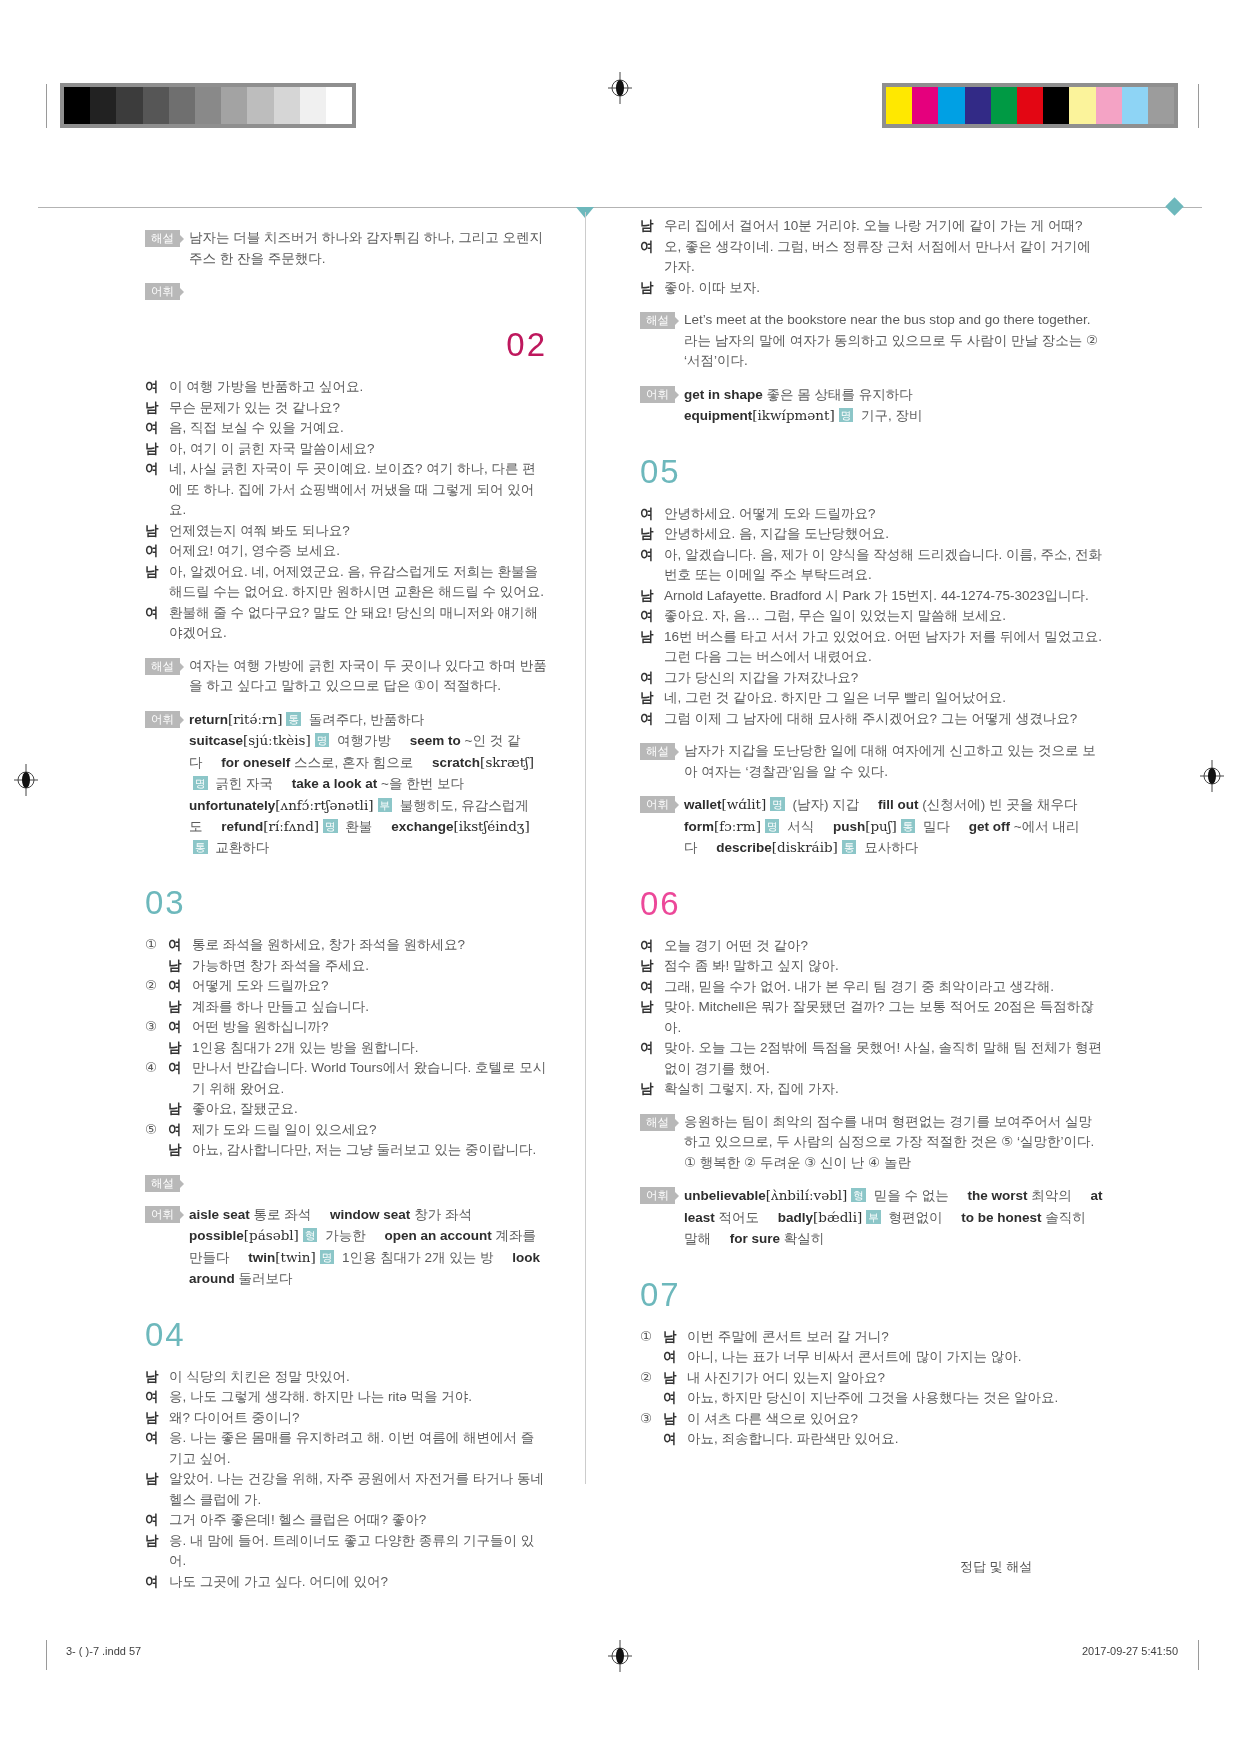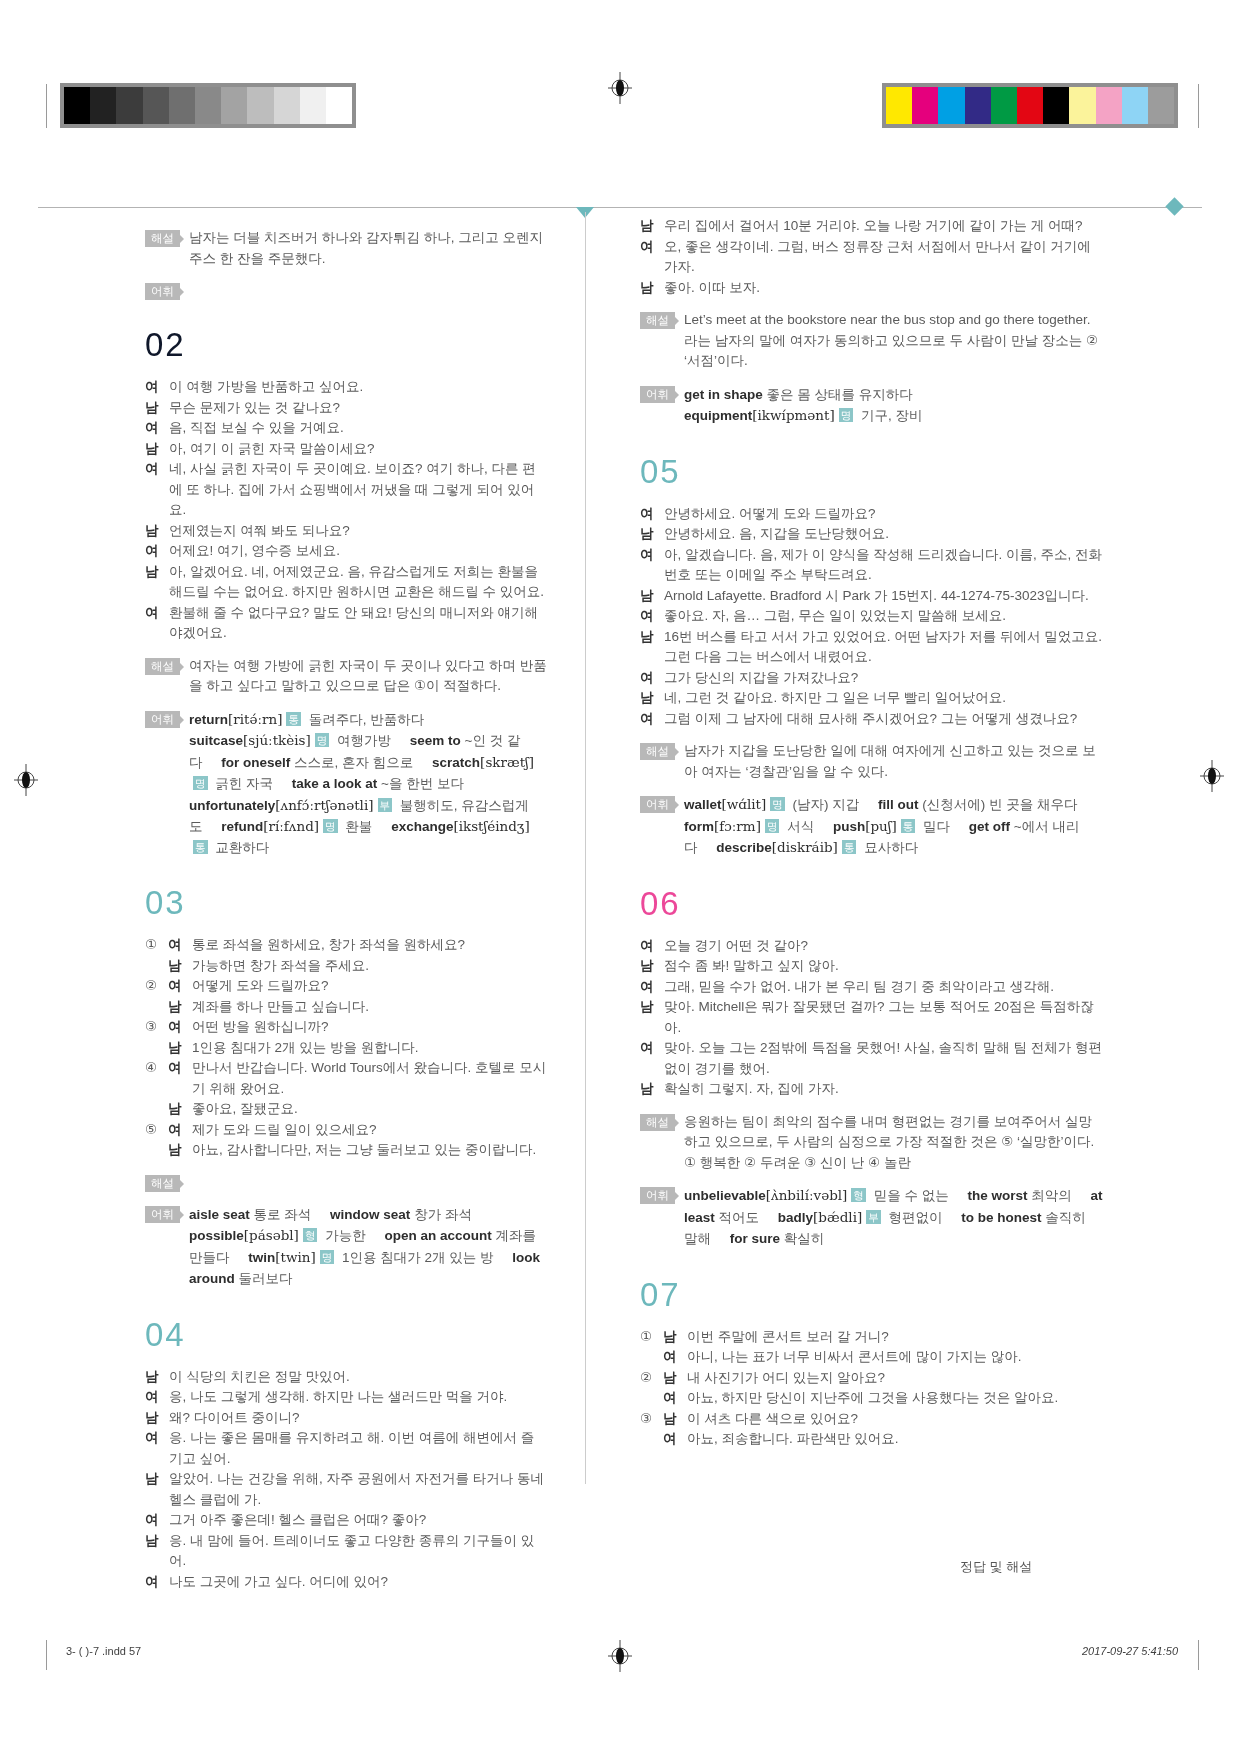--- a/index.html
+++ b/index.html
@@ -36,21 +36,21 @@
   .blk-body{flex:1;}
   .v-item{margin-right:15px;}
   .v-en{font-weight:bold;color:#2e2e2e;}
   .v-pron{font-family:"DejaVu Serif",serif;color:#2e2e2e;}
   .badge{display:inline-block;color:#ffffff;font-size:10.5px;line-height:14px;
          padding:0 2px;margin:0 4px;vertical-align:1px;}
   
   .page-label{position:absolute;left:960px;top:1558px;width:140px;font-size:13px;color:#555555;}
   .footer-line{position:absolute;left:0;top:1645px;width:1240px;font-size:11px;color:#3f3f3f;}
   .footer-left{position:absolute;left:66px;top:0;}
-  .footer-right{position:absolute;right:62px;top:0;font-style:italic;}
+  .footer-right{position:absolute;right:62px;top:0;}
 </style>
 </head>
 <body>
 
 <div class="page">
 
   <div class="crop-tick" style="left:46px;top:84px;height:44px;"></div>
   <div class="crop-tick" style="left:1198px;top:84px;height:44px;"></div>
   <div class="crop-tick" style="left:46px;top:1640px;height:30px;"></div>
   <div class="crop-tick" style="left:1198px;top:1640px;height:30px;"></div>
@@ -116,21 +116,21 @@
 
     <div class="blk">
       <span class="blk-label">해설</span>
       <div class="blk-body">남자는 더블 치즈버거 하나와 감자튀김 하나, 그리고 오렌지 주스 한 잔을 주문했다.</div>
     </div>
     <div class="blk">
       <span class="blk-label">어휘</span>
     </div>
 
     <div class="section">
-      <div class="sec-num" style="color: #0f172a;">02</div>
+      <div class="sec-num" style="color: #be185d; text-align: right;">02</div>
       <div class="dlg">
           <span class="dsp">여</span>
           <div class="dtx">이 여행 가방을 반품하고 싶어요.</div>
         </div>
       <div class="dlg">
           <span class="dsp">남</span>
           <div class="dtx">무슨 문제가 있는 것 같나요?</div>
         </div>
       <div class="dlg">
           <span class="dsp">여</span>
@@ -249,21 +249,21 @@
     </div>
 
     <div class="section">
       <div class="sec-num" style="color: rgb(109, 184, 188);">04</div>
       <div class="dlg">
           <span class="dsp">남</span>
           <div class="dtx">이 식당의 치킨은 정말 맛있어.</div>
         </div>
       <div class="dlg">
           <span class="dsp">여</span>
-          <div class="dtx">응, 나도 그렇게 생각해. 하지만 나는 샐러드만 먹을 거야.</div>
+          <div class="dtx">응, 나도 그렇게 생각해. 하지만 나는 ritə 먹을 거야.</div>
         </div>
       <div class="dlg">
           <span class="dsp">남</span>
           <div class="dtx">왜? 다이어트 중이니?</div>
         </div>
       <div class="dlg">
           <span class="dsp">여</span>
           <div class="dtx">응. 나는 좋은 몸매를 유지하려고 해. 이번 여름에 해변에서 즐기고 싶어.</div>
         </div>
       <div class="dlg">

